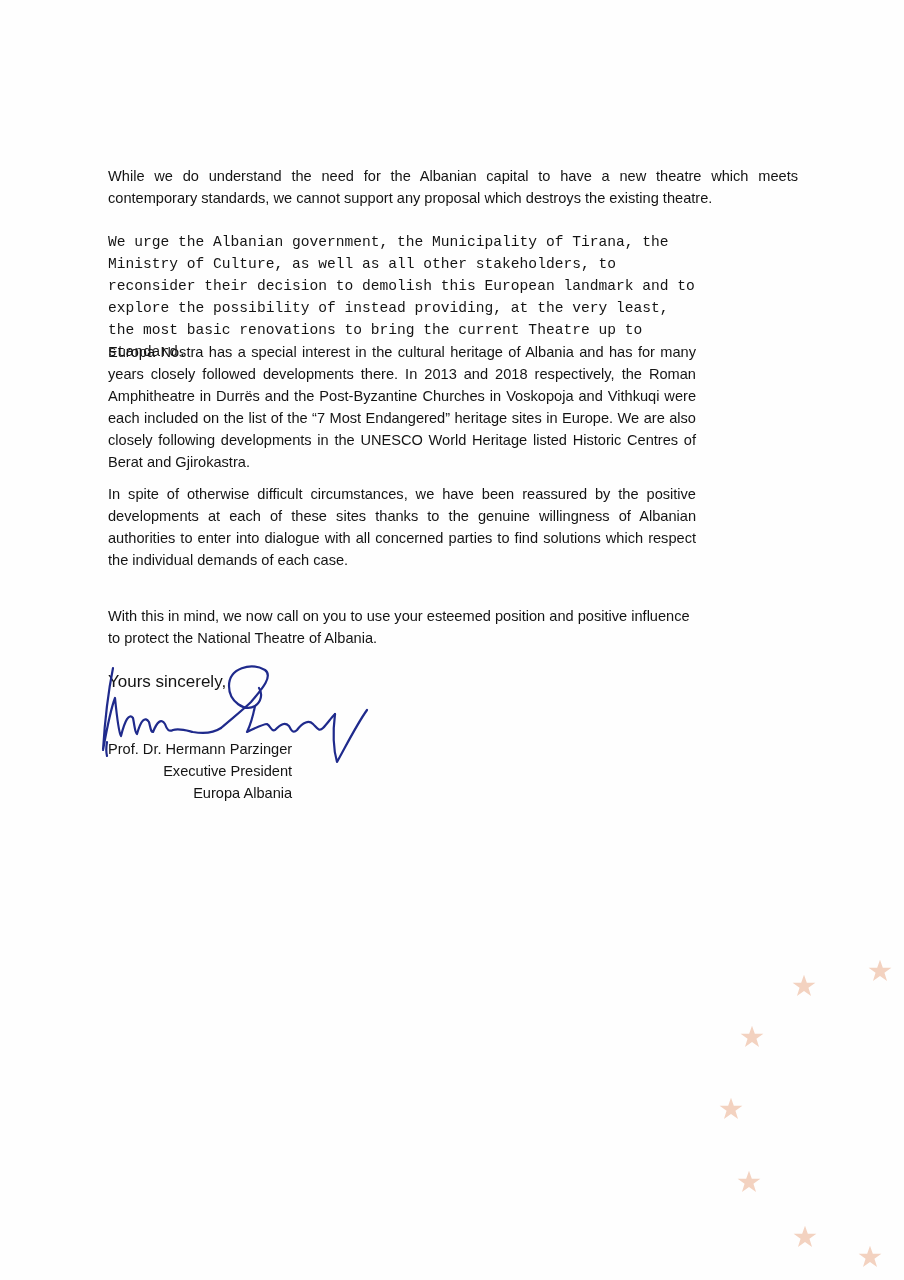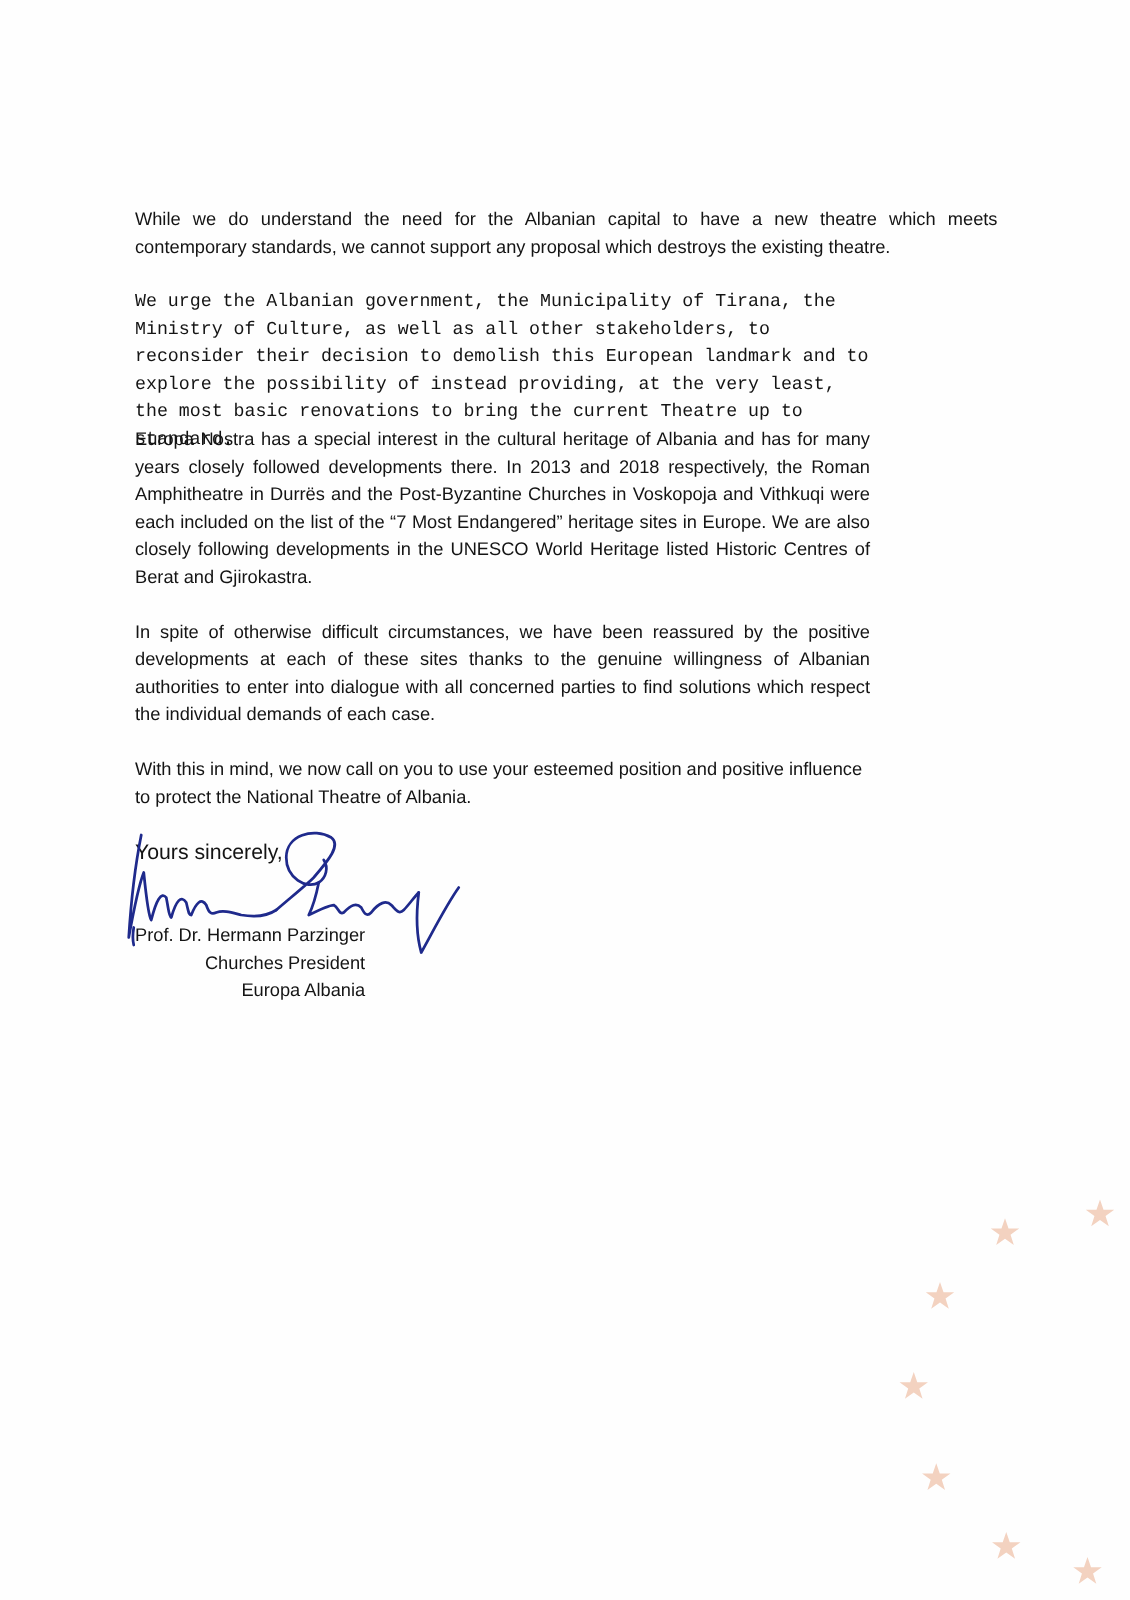--- a/index.html
+++ b/index.html
@@ -4,21 +4,21 @@
 <style>
   html, body { margin:0; padding:0; }
   body { width:904px; height:1280px; background:#fefefe; position:relative; overflow:hidden;
          font-family:"Liberation Sans", "DejaVu Sans", sans-serif; color:#141414; }
   .page { position:absolute; left:0; top:0; width:828px; height:1280px;margin-top:36px; }
   .para { position:absolute; left:108px; font-size:14.6px; line-height:22px; margin:0; }
   .justify { text-align:justify; text-align-last:left; }
   .p1 { top:129px; width:690px; }
   .p2 { top:195px; width:588px;font-family:Liberation Mono, monospace; }
   .p3 { top:305px; width:588px; }
-  .p4 { top:459px; width:588px; }
+  .p4 { top:447px; width:588px; }
   .p5 { top:569px; width:588px; }
   .closing { position:absolute; left:108px; top:635px; font-size:17px; line-height:22px; }
   .sigblock { position:absolute; left:108px; top:702px; font-size:14.6px; line-height:22px; }
   .sigblock div { white-space:nowrap;text-align:right; }
   .signature { position:absolute; left:95px; top:622px; width:290px; height:115px; }
   .star { position:absolute; width:26px; height:26px; }
   .star svg { width:100%; height:100%; display:block; }
 </style>
 </head>
 <body>
@@ -38,21 +38,21 @@
       <path d="M18 10 C14 30 10 60 8 92 C12 70 16 50 20 40 C22 60 24 75 26 78 C30 62 34 55 38 60 C40 70 40 75 42 76 C46 62 50 58 54 64 C56 72 56 74 58 74 C62 64 66 60 70 66 C72 72 74 74 78 72 C84 70 90 72 98 74 C110 76 120 74 126 70"></path>
       <path d="M126 70 C140 58 150 50 156 44 C168 30 178 18 170 12 C156 4 134 10 134 28 C134 44 150 54 160 48 C166 44 168 36 164 30"></path>
       <path d="M160 48 C158 58 156 66 152 74 C160 70 168 66 172 66 C176 68 176 74 180 72 C186 66 190 64 194 68 C196 72 198 76 202 72 C208 64 214 62 218 66 C222 70 224 74 228 70 C232 66 236 60 240 56"></path>
       <path d="M240 56 C238 72 238 90 242 104 C252 86 262 66 272 52"></path>
       <path d="M12 84 C11 90 11 94 12 98"></path>
     </svg>
   </div>
 
   <div class="sigblock">
     <div>Prof. Dr. Hermann Parzinger</div>
-    <div>Churches President</div>
+    <div>Executive President</div>
     <div>Europa Albania</div>
   </div>
 
   <div class="star" style="left:867px; top:922px;">
     <svg viewBox="0 0 24 24">
         <polygon fill="#f3d2c0" points="12,1.5 14.6,9 22.5,9 16.1,13.7 18.5,21.3 12,16.6 5.5,21.3 7.9,13.7 1.5,9 9.4,9"></polygon>
       </svg>
   </div>
   <div class="star" style="left:791px; top:937px;">
     <svg viewBox="0 0 24 24">

